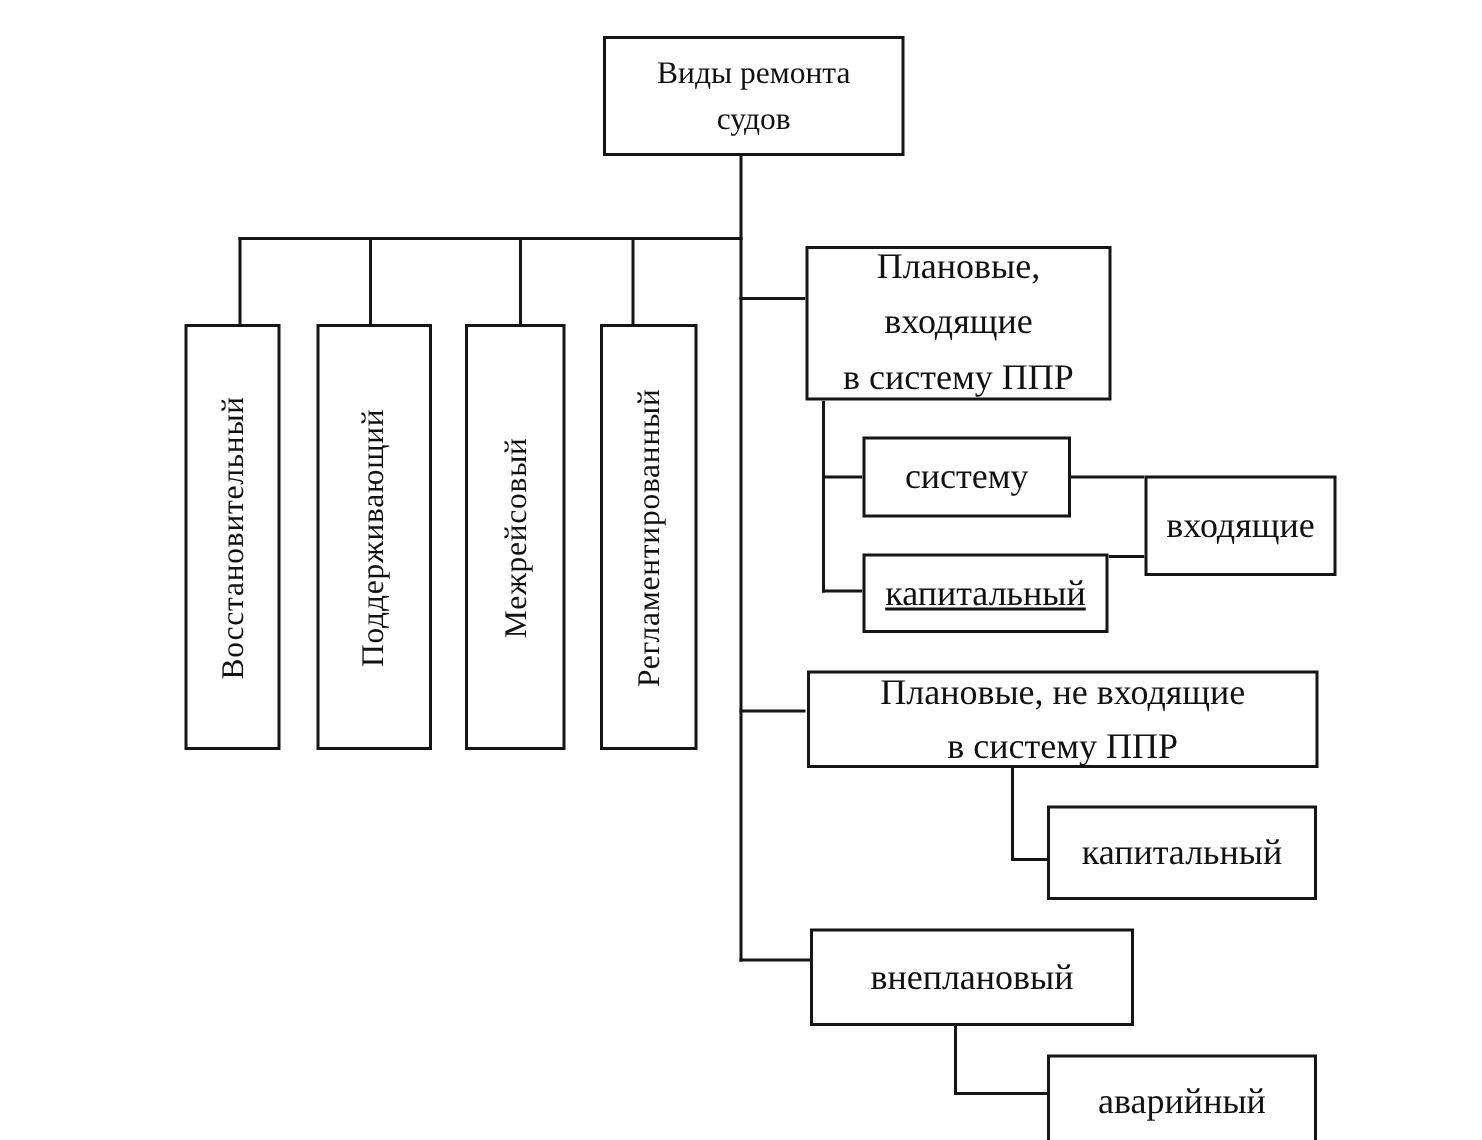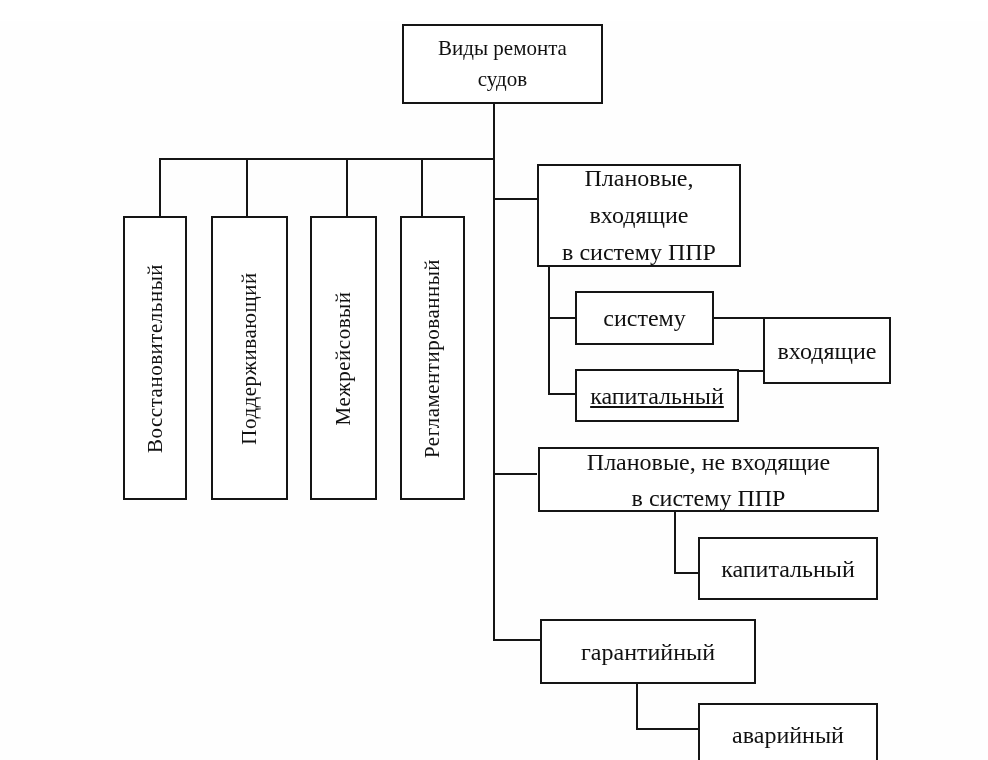--- a/index.html
+++ b/index.html
@@ -99,17 +99,17 @@
 
   <div class="box" style="left:575px; top:348px; width:164px; height:53px;text-decoration:underline;">капитальный</div>
 
   <div class="box" style="left:763px; top:296px; width:128px; height:67px;">входящие</div>
 
   <div class="box" style="left:538px; top:426px; width:341px; height:65px;">Плановые, не входящие
 в систему ППР</div>
 
   <div class="box" style="left:698px; top:516px; width:180px; height:63px;">капитальный</div>
 
-  <div class="box" style="left:540px; top:598px; width:216px; height:65px;">гарантийный</div>
+  <div class="box" style="left:540px; top:598px; width:216px; height:65px;">внеплановый</div>
 
   <div class="box" style="left:698px; top:682px; width:180px; height:64px;">аварийный</div>
 
 </div>
 
 </body></html>

